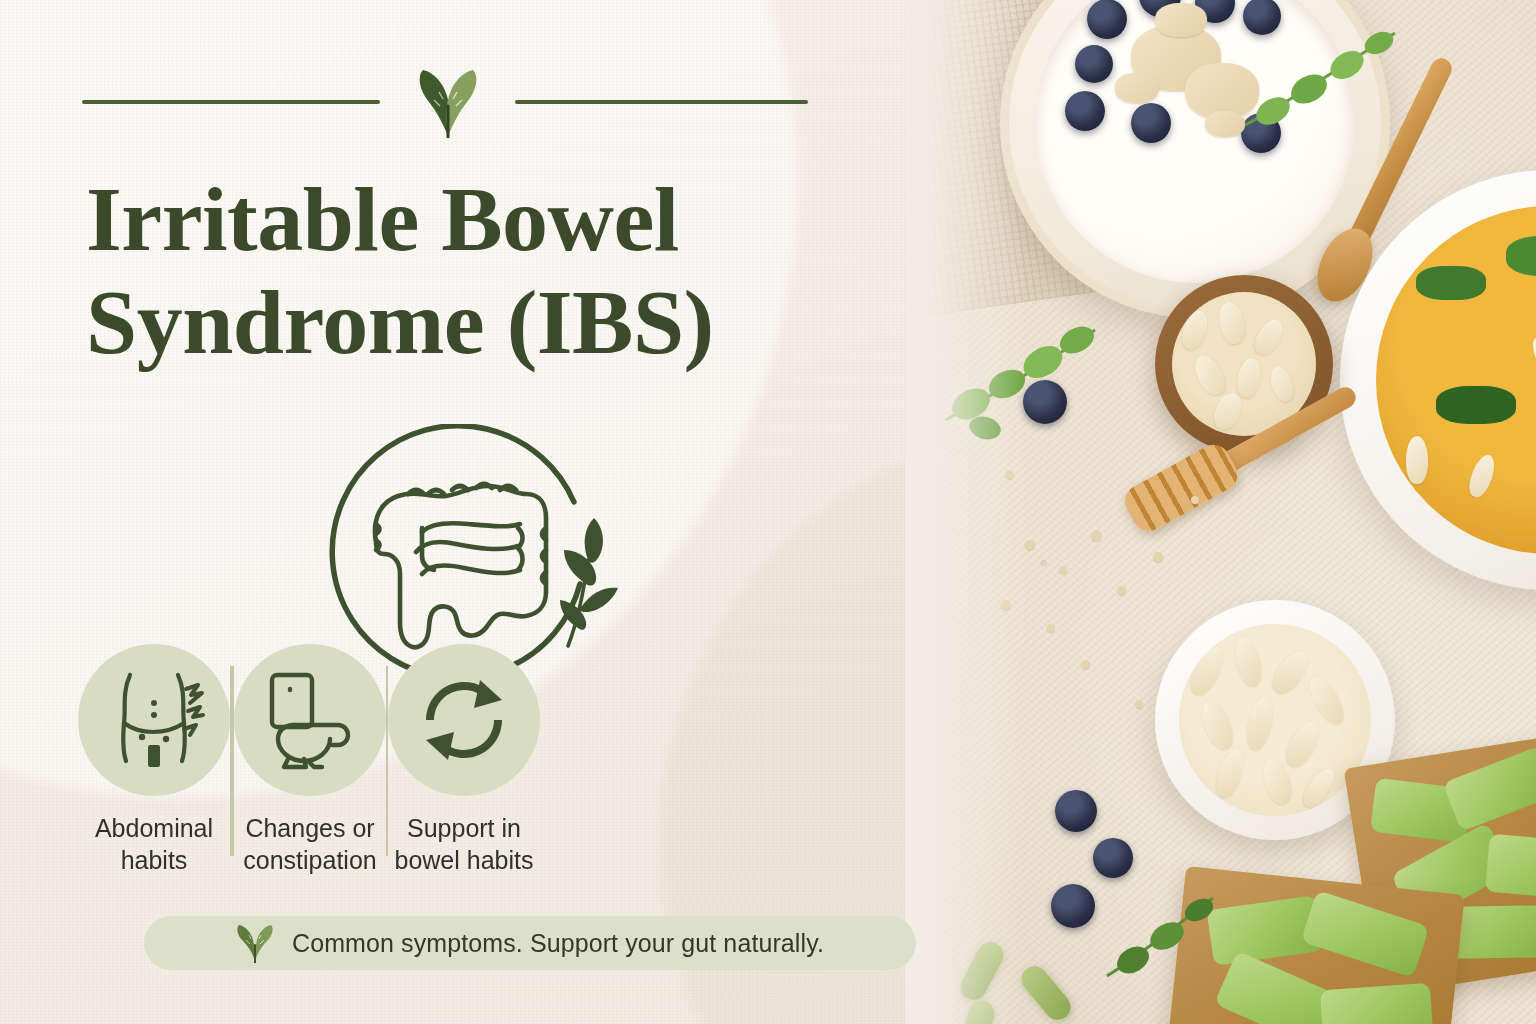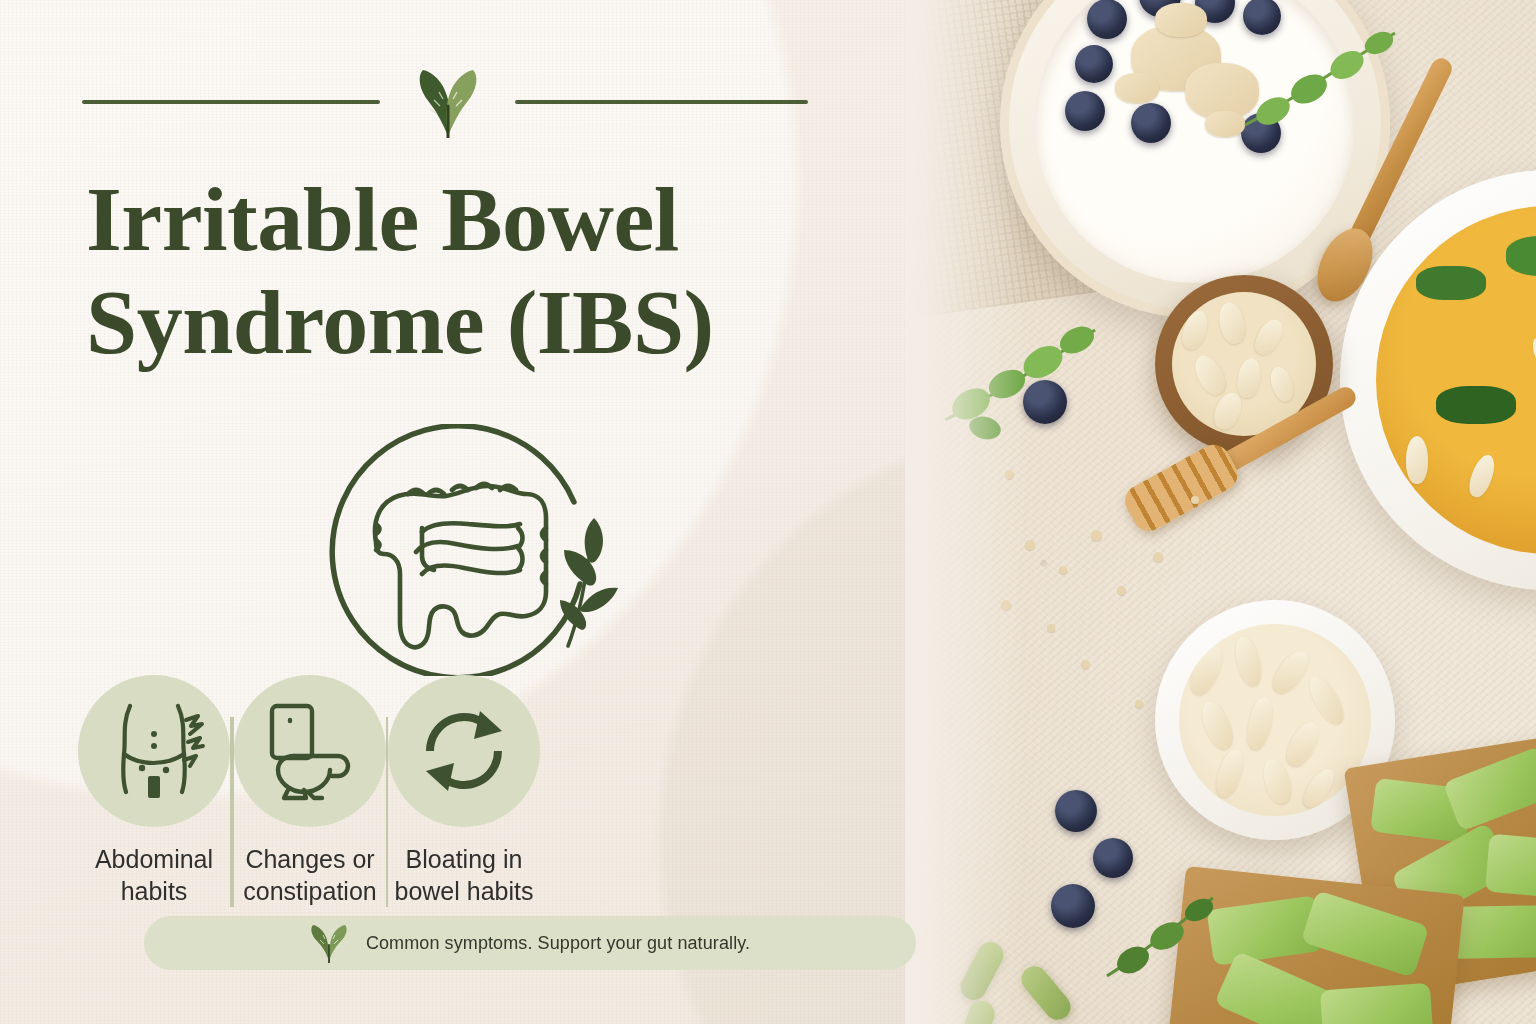--- a/index.html
+++ b/index.html
@@ -225,22 +225,22 @@
     line-height:1.12;
     letter-spacing:-0.5px;
     color:#3A4A2A;
   }
 
   
   .emblem{ position:absolute; left:288px; top:424px; width:340px; height:252px; }
 
   
   .symptoms{
-    position:absolute; left:78px; top:683px; width:900px; height:224px;
-    display:flex; align-items:flex-end;
+    position:absolute; left:78px; top:644px; width:900px; height:224px;
+    display:flex; align-items:flex-start;
   }
   .sym{
     flex:0 0 auto; display:flex; flex-direction:column; align-items:center;
   }
   .sym-icon-wrap{
     width:152px; height:152px; border-radius:50%;
     background:#D7DCC2;
     display:flex; align-items:center; justify-content:center;
   }
   .sym-label{
@@ -259,21 +259,21 @@
 
   
   .banner{
     position:absolute; left:144px; top:916px; width:772px; height:54px;
     border-radius:27px;
     background:#DCE0C8;
     display:flex; align-items:center; justify-content:center; gap:18px;
     padding:0 30px;
   }
   .banner-text{
-    font-size:18px; color:#33372C; letter-spacing:.1px;
+    font-size:25px; color:#33372C; letter-spacing:.1px;
   }
 </style>
 </head>
 <body>
 
 <div id="canvas">
 
   <div class="paper"></div>
 
   <div class="photo">
@@ -543,21 +543,21 @@
           <svg width="100" height="100" viewBox="0 0 100 100">
             <g fill="none" stroke="#3E5230" stroke-width="8" stroke-linecap="butt">
               <path d="M16 50 A34 34 0 0 1 72 24"></path>
               <path d="M84 50 A34 34 0 0 1 28 76"></path>
             </g>
             <path d="M66 10 L88 30 L60 38 Z" fill="#3E5230"></path>
             <path d="M34 90 L12 70 L40 62 Z" fill="#3E5230"></path>
           </svg>
         </div>
         <div class="sym-label">
-          <span>Bloating in</span><br>
+          <span>Support in</span><br>
           <span>bowel habits</span>
         </div>
       </div>
 
     </div>
 
     <div class="banner">
       <svg width="38" height="40" viewBox="0 0 38 40">
         <path d="M19 38 C16 29 12 23 7 18 C1 12 0 5 3 2 C9 3 15 9 17 17 C19 24 19 32 19 38 Z" fill="#5E7A3E"></path>
         <path d="M19 38 C22 29 26 23 31 18 C37 12 38 5 35 2 C29 3 23 9 21 17 C19 24 19 32 19 38 Z" fill="#7E9A58"></path>

